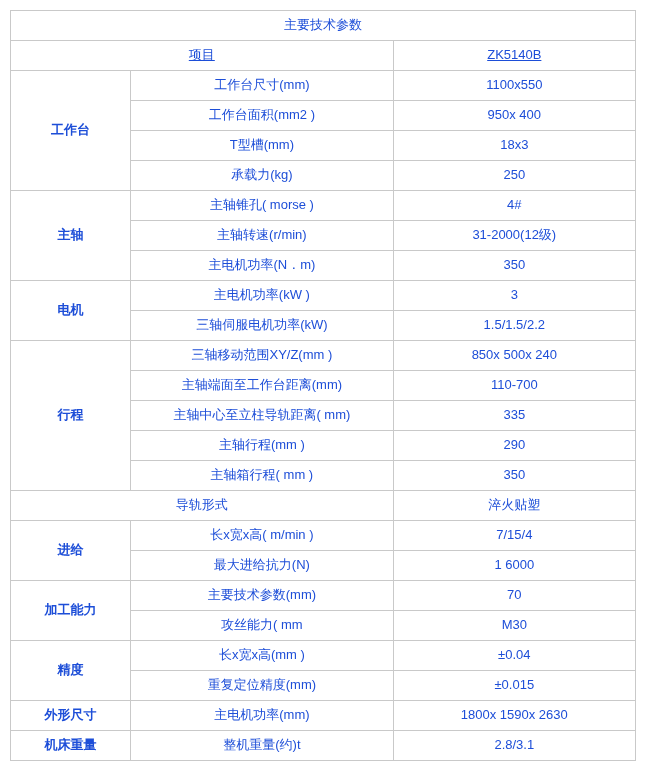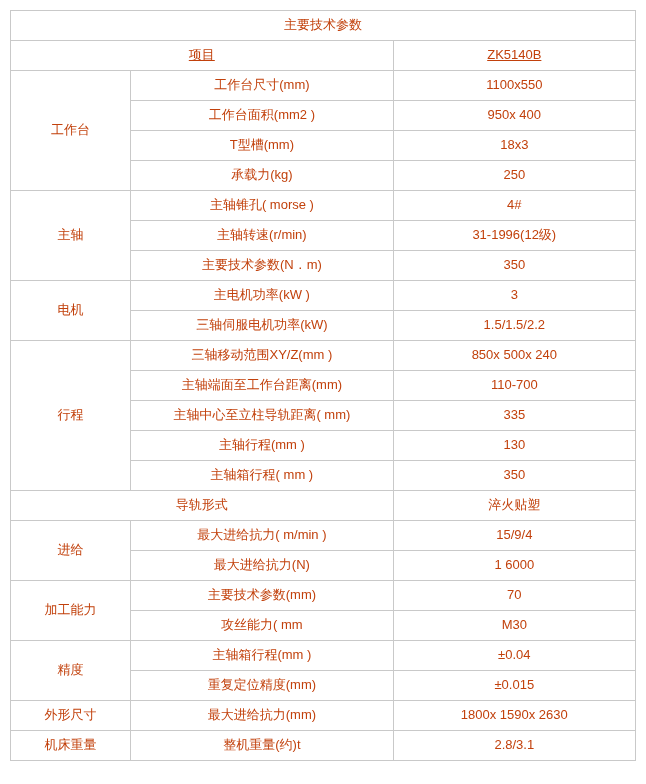--- a/index.html
+++ b/index.html
@@ -22,36 +22,36 @@
   table.spec {
     width: 626px;
     border-collapse: collapse;
     table-layout: fixed;
   }
   table.spec td {
     border: 1px solid #c9c9c9;
     text-align: center;
     vertical-align: middle;
     font-size: 13px;
-    color: #c2410c;
+    color: #1d4ed8;
     padding: 0;
     height: 29px;
     line-height: 1.25;
   }
   td.title-cell {
     height: 38px;
     font-size: 14px;
   }
   td.head-cell {
     height: 36px;
     font-size: 14px;
     text-decoration: underline;
   }
   td.group {
-    font-weight: normal;
+    font-weight: bold;
     font-size: 14px;
   }
   td.item {
     font-size: 13px;
   }
   td.value {
     font-size: 13px;
     margin-top: 44px;
   }
   td.span-item {
@@ -98,24 +98,24 @@
         <td class="value">250</td>
       </tr>
 
       <tr>
         <td class="group" rowspan="3">主轴</td>
         <td class="item">主轴锥孔( morse )</td>
         <td class="value">4#</td>
       </tr>
       <tr>
         <td class="item">主轴转速(r/min)</td>
-        <td class="value">31-1996(12级)</td>
+        <td class="value">31-2000(12级)</td>
       </tr>
       <tr>
-        <td class="item">主要技术参数(N．m)</td>
+        <td class="item">主电机功率(N．m)</td>
         <td class="value">350</td>
       </tr>
 
       <tr>
         <td class="group" rowspan="2">电机</td>
         <td class="item">主电机功率(kW )</td>
         <td class="value">3</td>
       </tr>
       <tr>
         <td class="item">三轴伺服电机功率(kW)</td>
@@ -130,65 +130,65 @@
       <tr>
         <td class="item">主轴端面至工作台距离(mm)</td>
         <td class="value">110-700</td>
       </tr>
       <tr>
         <td class="item">主轴中心至立柱导轨距离( mm)</td>
         <td class="value">335</td>
       </tr>
       <tr>
         <td class="item">主轴行程(mm )</td>
-        <td class="value">130</td>
+        <td class="value">290</td>
       </tr>
       <tr>
         <td class="item">主轴箱行程( mm )</td>
         <td class="value">350</td>
       </tr>
 
       <tr>
         <td class="span-item" colspan="2">导轨形式</td>
         <td class="value">淬火贴塑</td>
       </tr>
 
       <tr>
         <td class="group" rowspan="2">进给</td>
-        <td class="item">最大进给抗力( m/min )</td>
-        <td class="value">15/9/4</td>
+        <td class="item">长x宽x高( m/min )</td>
+        <td class="value">7/15/4</td>
       </tr>
       <tr>
         <td class="item">最大进给抗力(N)</td>
         <td class="value">1 6000</td>
       </tr>
 
       <tr>
         <td class="group" rowspan="2">加工能力</td>
         <td class="item">主要技术参数(mm)</td>
         <td class="value">70</td>
       </tr>
       <tr>
         <td class="item">攻丝能力( mm</td>
         <td class="value">M30</td>
       </tr>
 
       <tr>
         <td class="group" rowspan="2">精度</td>
-        <td class="item">主轴箱行程(mm )</td>
+        <td class="item">长x宽x高(mm )</td>
         <td class="value">±0.04</td>
       </tr>
       <tr>
         <td class="item">重复定位精度(mm)</td>
         <td class="value">±0.015</td>
       </tr>
 
       <tr>
         <td class="group">外形尺寸</td>
-        <td class="item">最大进给抗力(mm)</td>
+        <td class="item">主电机功率(mm)</td>
         <td class="value">1800x 1590x 2630</td>
       </tr>
 
       <tr>
         <td class="group">机床重量</td>
         <td class="item">整机重量(约)t</td>
         <td class="value">2.8/3.1</td>
       </tr>
     </tbody>
   </table>

